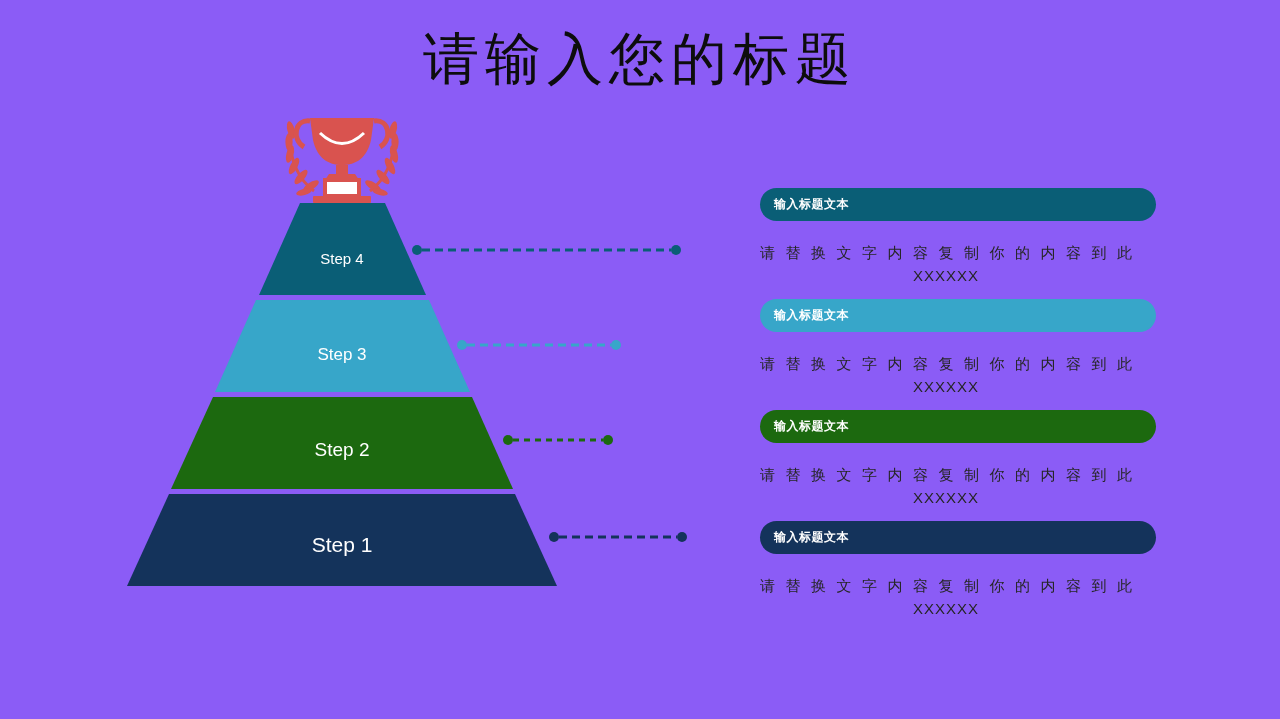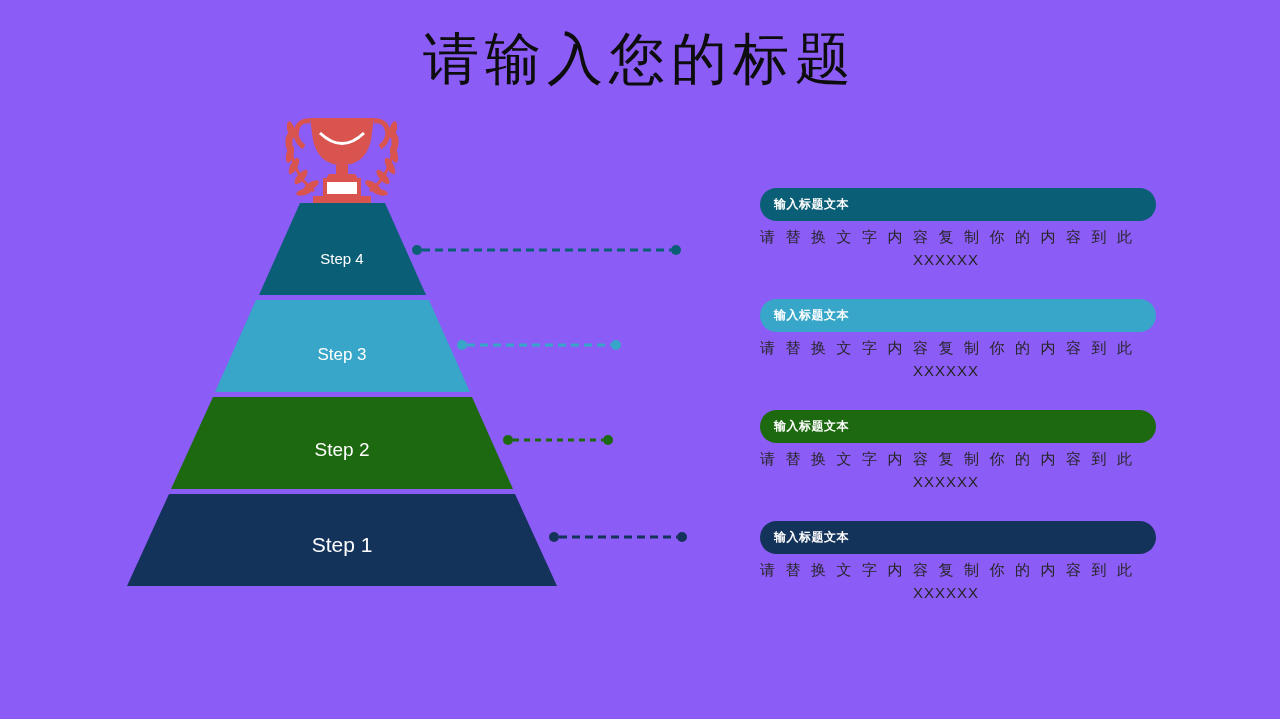--- a/index.html
+++ b/index.html
@@ -11,21 +11,21 @@
          font-family:"Liberation Serif","DejaVu Serif",serif;
          font-size:56px;letter-spacing:6px;color:#0d0d0d;font-weight:400;white-space:nowrap;}
 
   .diagram-svg{position:absolute;left:0;top:0;width:1280px;height:719px;}
   .step-label{font-family:"Liberation Sans","DejaVu Sans",sans-serif;fill:#ffffff;}
 
   .callout{position:absolute;left:760px;width:396px;}
   .pill{height:33px;border-radius:17px;display:flex;align-items:center;
         padding:0 14px;box-sizing:border-box;}
   .pill span{color:#ffffff;font-size:12px;font-weight:bold;letter-spacing:.5px;}
-  .callout .body{margin-top:5px;width:372px;color:#262626;font-size:15px;line-height:1.42;}
+  .callout .body{margin-top:21px;width:372px;color:#262626;font-size:15px;line-height:1.42;}
   .callout .l1{text-align:justify;text-align-last:justify;white-space:normal;}
   .callout .l2{text-align:center;letter-spacing:1px;margin-top:2px;}
 </style>
 </head>
 <body>
 
 <div class="slide">
 
   <div class="title">请输入您的标题</div>
 

